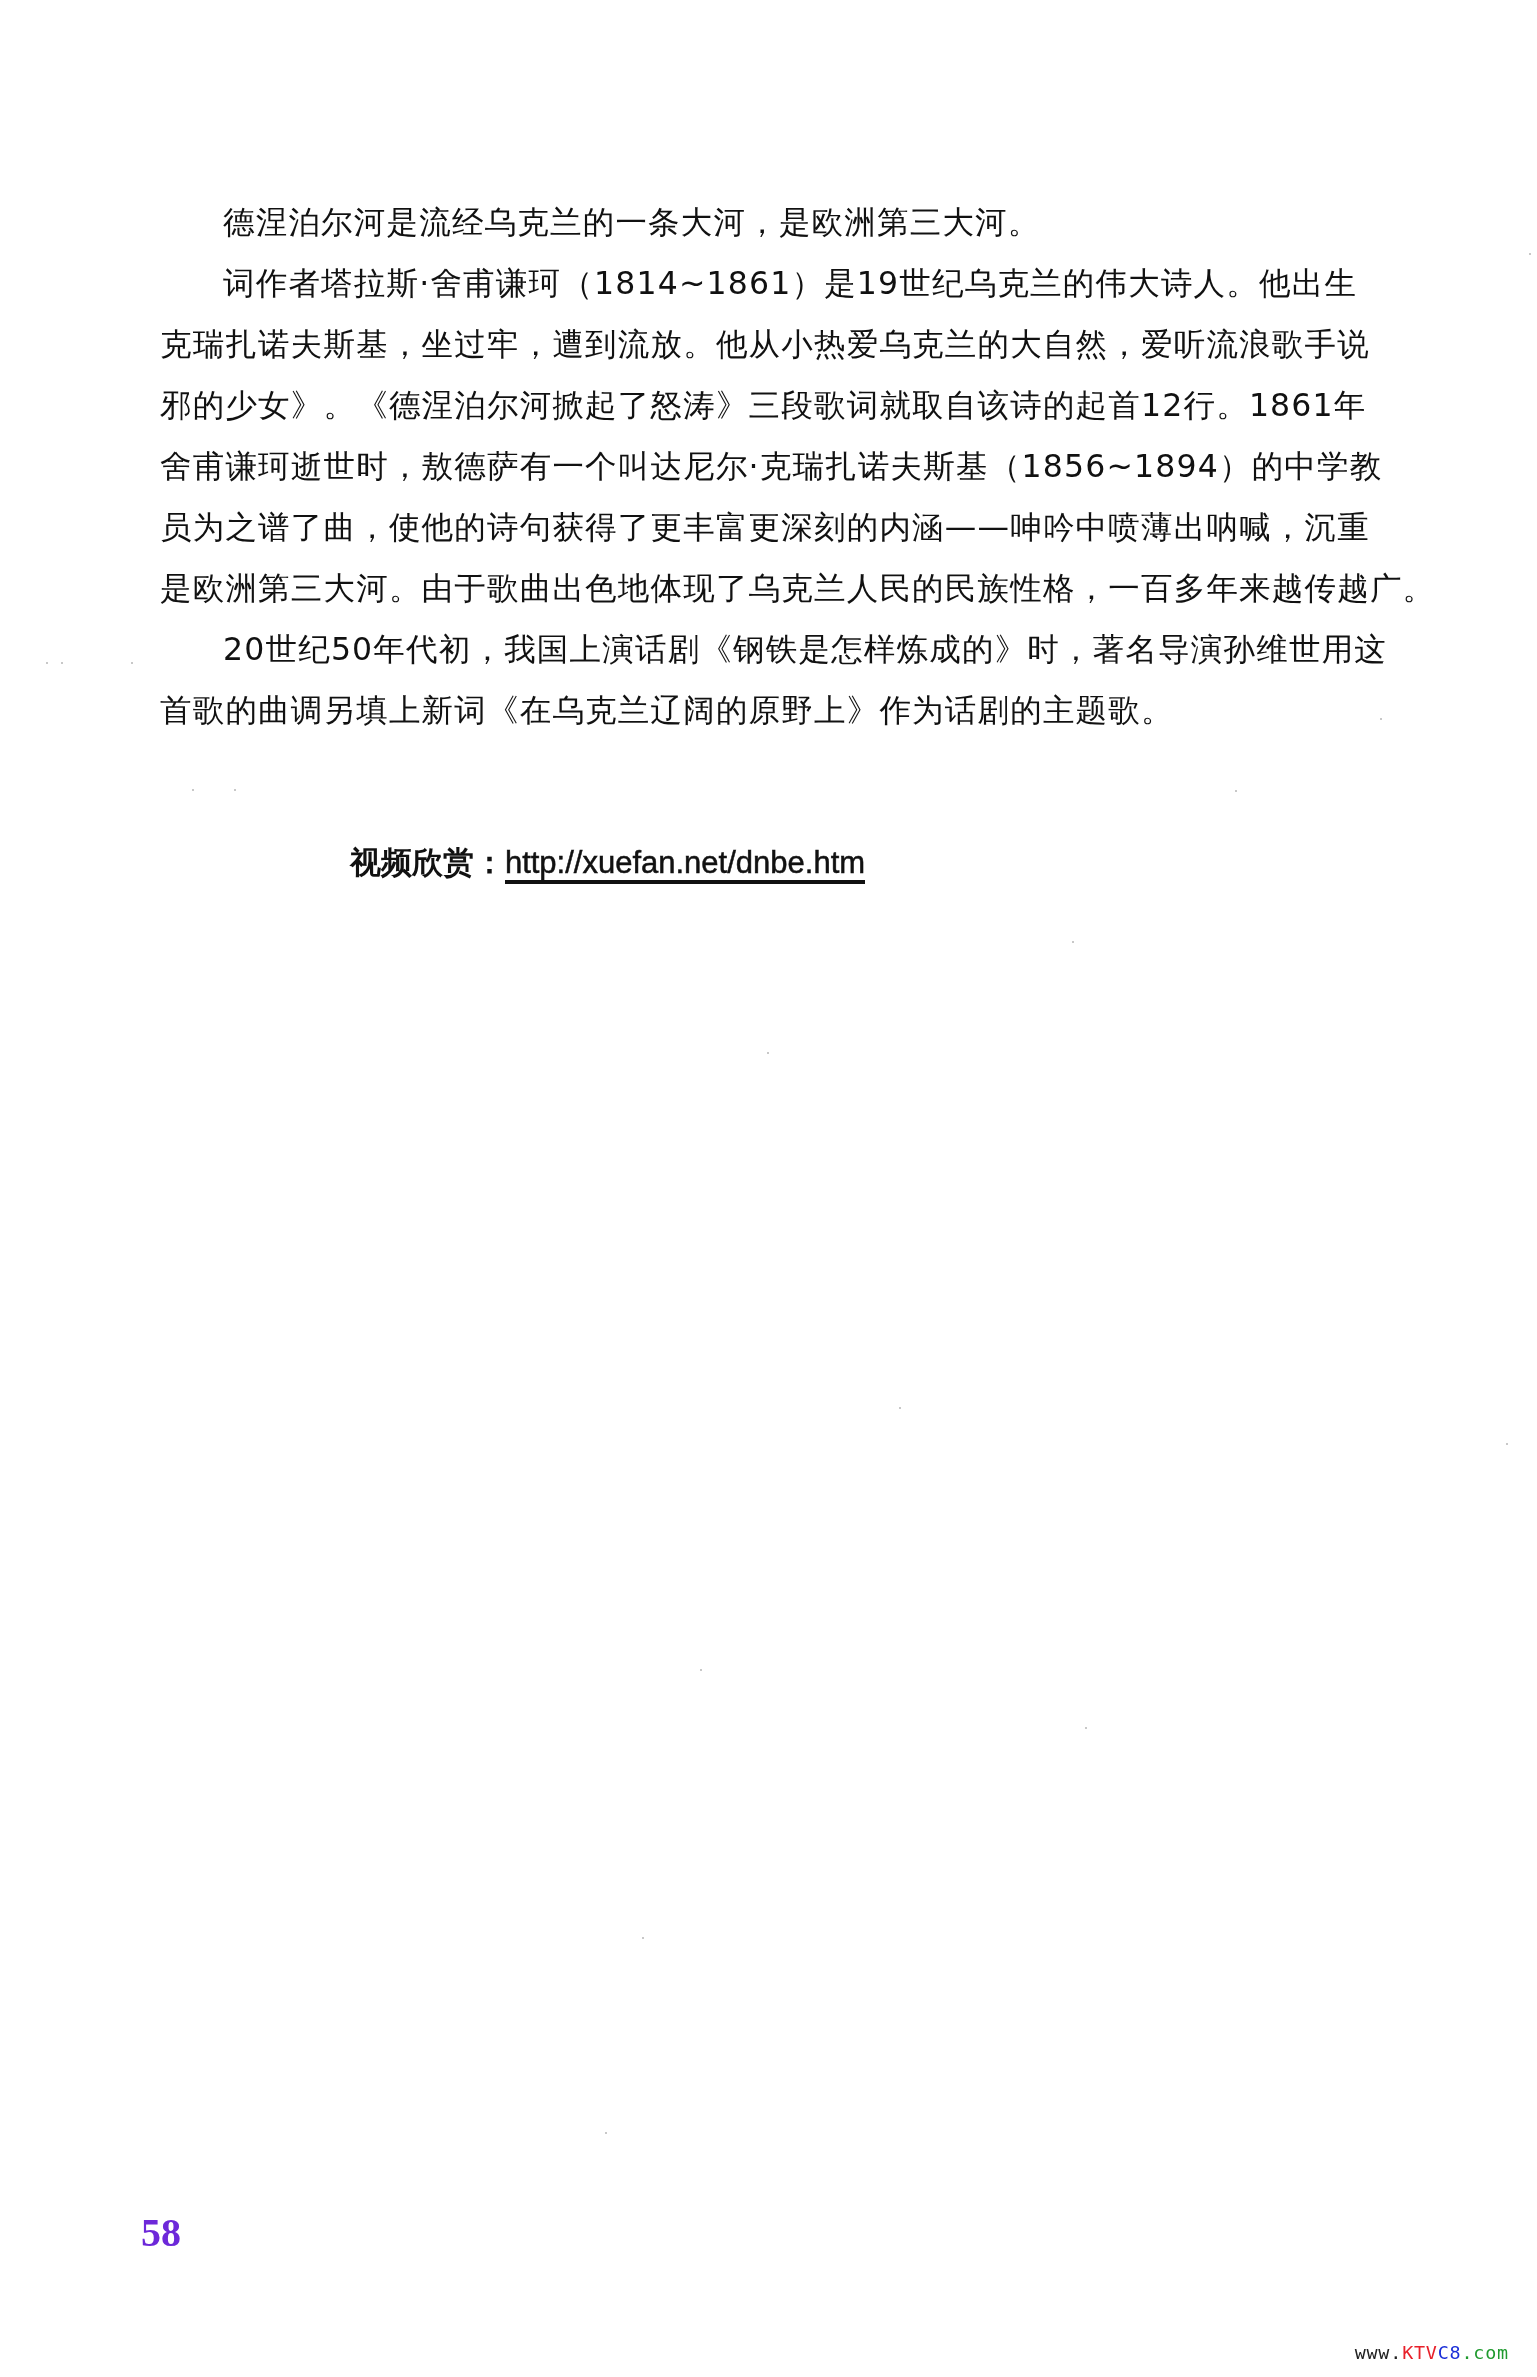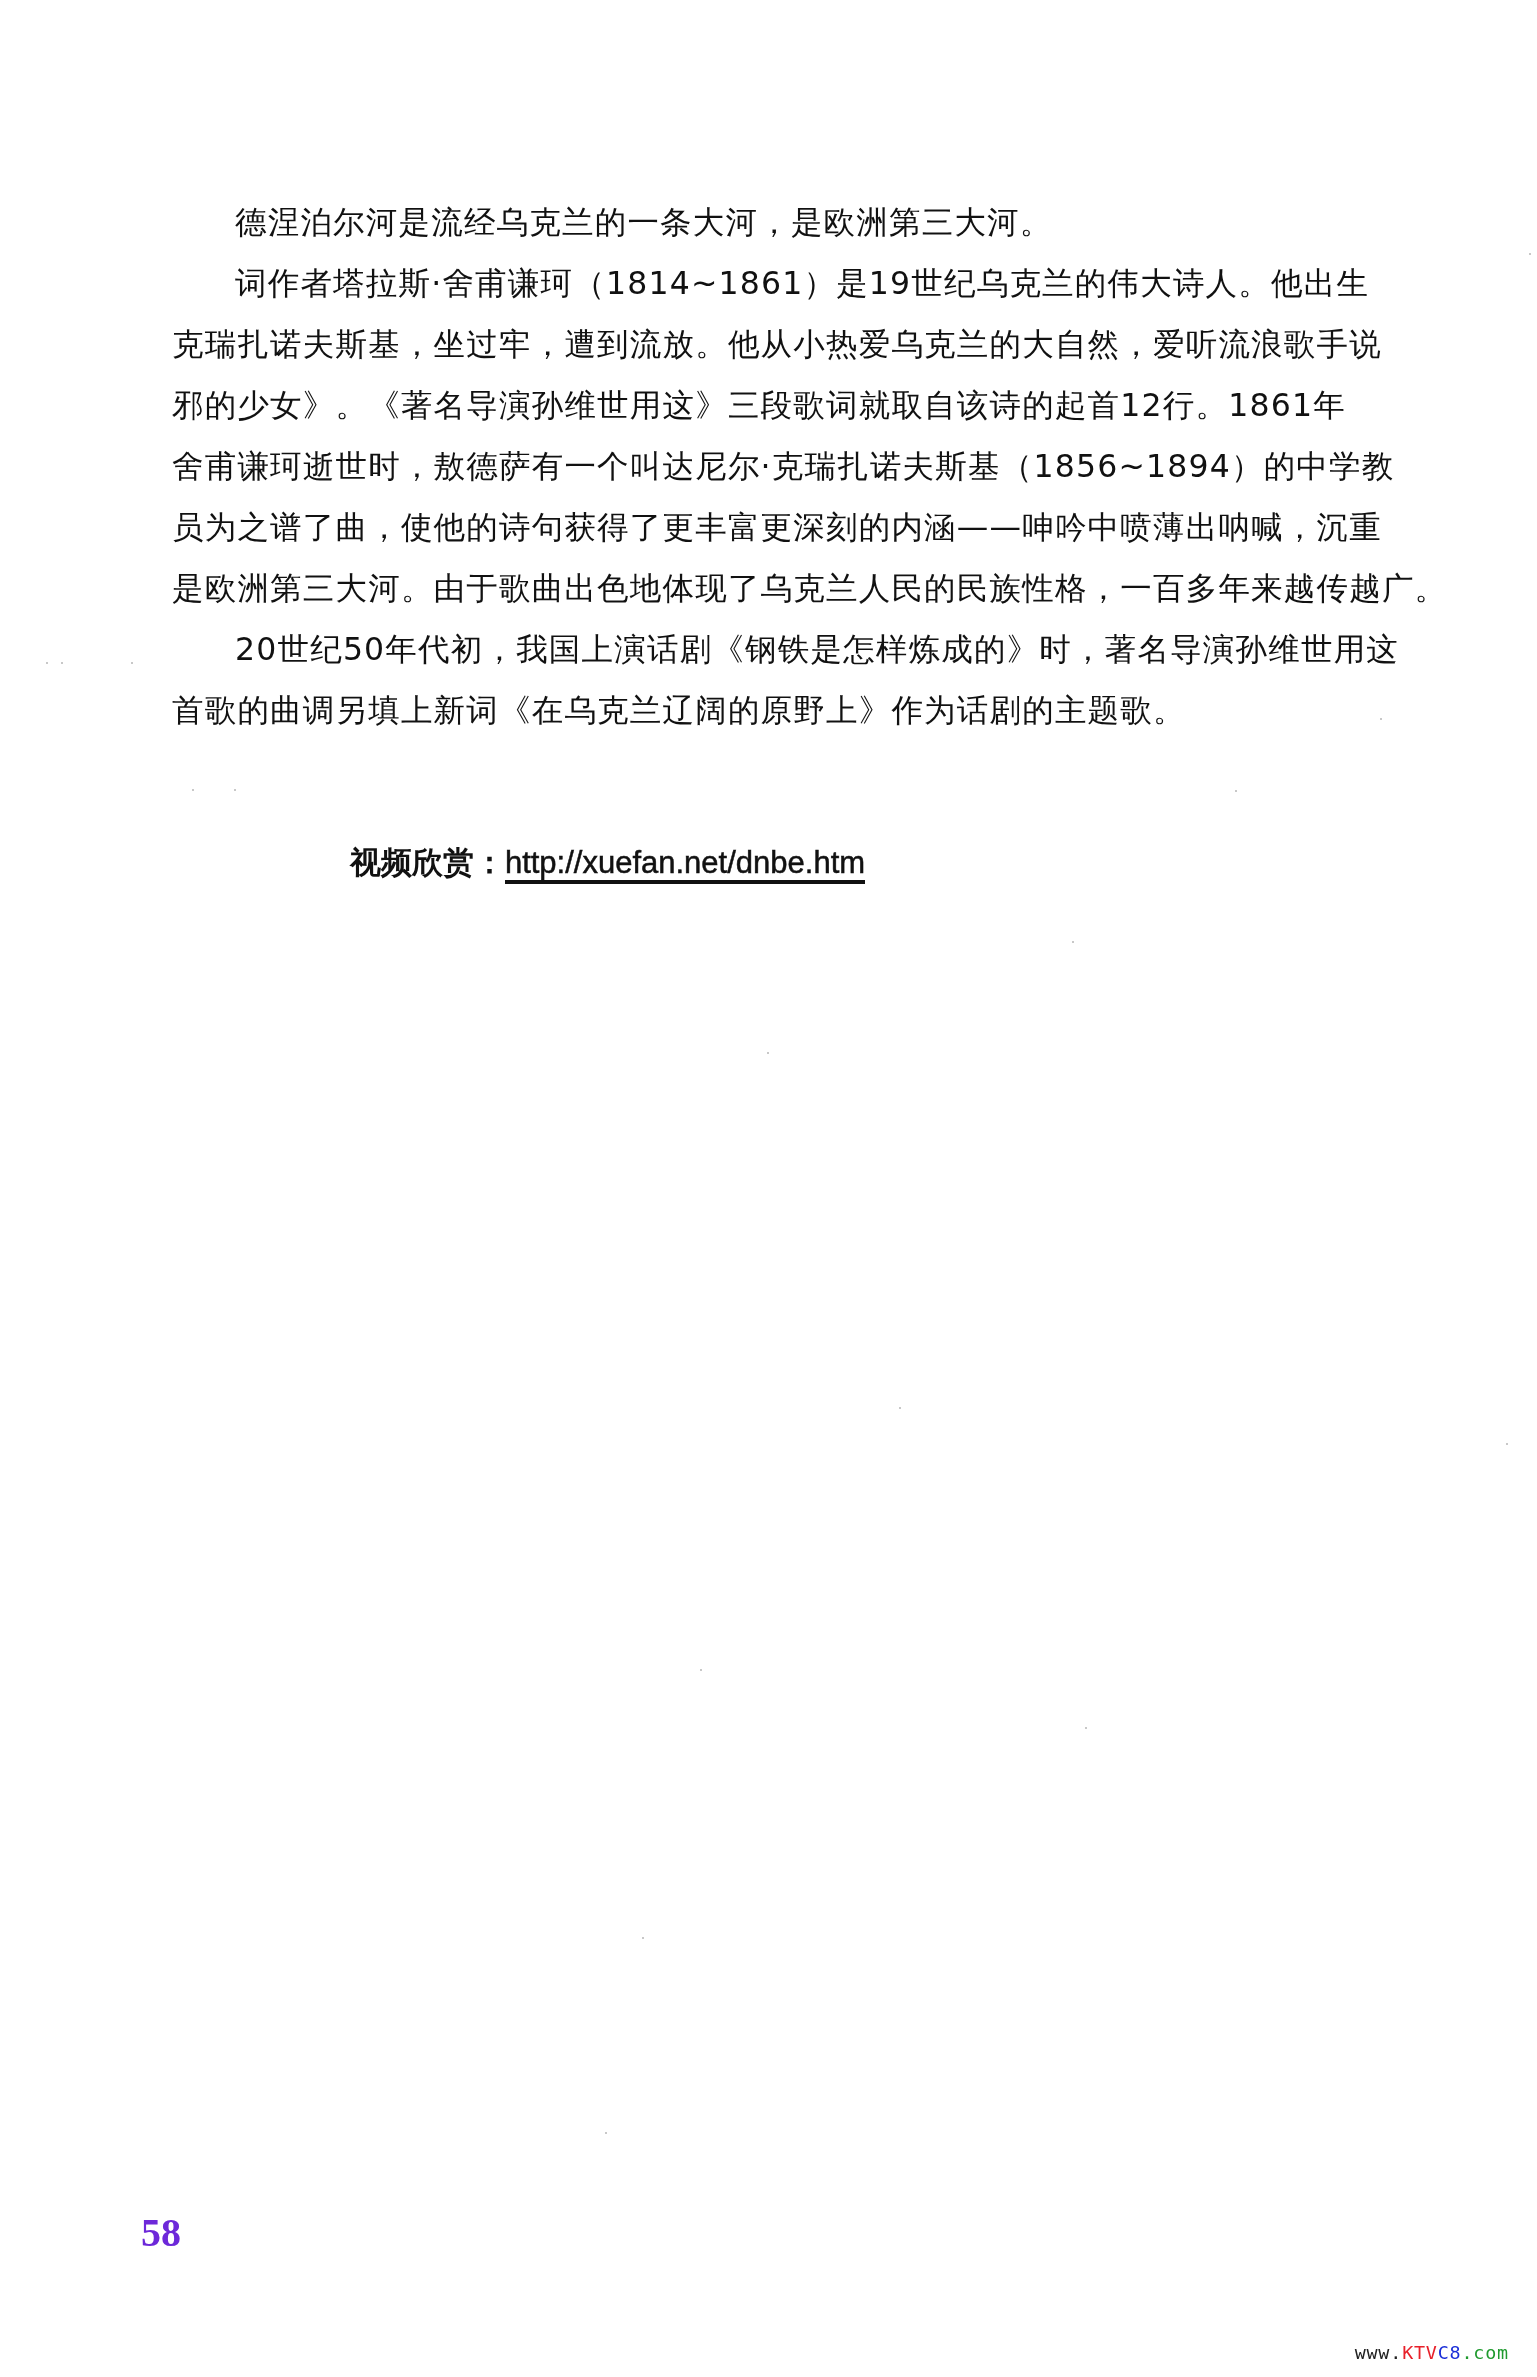--- a/index.html
+++ b/index.html
@@ -17,21 +17,21 @@
     }
     .page {
       position: absolute;
       left: 0; top: 0;
       width: 1537px;
       height: 2377px;
       background: #ffffff;
     }
     .body-text {
       position: absolute;
-      left: 172px;
+      left: 160px;
       top: 192px;
       width: 1211px;
     }
     .para {
       margin: 0;
       font-size: 31.5px;
       line-height: 61px;
       letter-spacing: 1.2px;
       text-align: justify;
       text-align-last: left;
@@ -102,21 +102,21 @@
 
 <div class="page">
 
   <div class="body-text">
     <p class="para indent">
       <span class="line">德涅泊尔河是流经乌克兰的一条大河，是欧洲第三大河。</span>
     </p>
     <p class="para">
       <span class="line" style="padding-left:63px">词作者塔拉斯·舍甫谦珂（1814~1861）是19世纪乌克兰的伟大诗人。他出生</span>
       <span class="line">克瑞扎诺夫斯基，坐过牢，遭到流放。他从小热爱乌克兰的大自然，爱听流浪歌手说</span>
-      <span class="line">邪的少女》。《著名导演孙维世用这》三段歌词就取自该诗的起首12行。1861年</span>
+      <span class="line">邪的少女》。《德涅泊尔河掀起了怒涛》三段歌词就取自该诗的起首12行。1861年</span>
       <span class="line">舍甫谦珂逝世时，敖德萨有一个叫达尼尔·克瑞扎诺夫斯基（1856~1894）的中学教</span>
       <span class="line">员为之谱了曲，使他的诗句获得了更丰富更深刻的内涵——呻吟中喷薄出呐喊，沉重</span>
       <span class="line">是欧洲第三大河。由于歌曲出色地体现了乌克兰人民的民族性格，一百多年来越传越广。</span>
     </p>
     <p class="para">
       <span class="line" style="padding-left:63px">20世纪50年代初，我国上演话剧《钢铁是怎样炼成的》时，著名导演孙维世用这</span>
       <span class="line">首歌的曲调另填上新词《在乌克兰辽阔的原野上》作为话剧的主题歌。</span>
     </p>
   </div>
 

